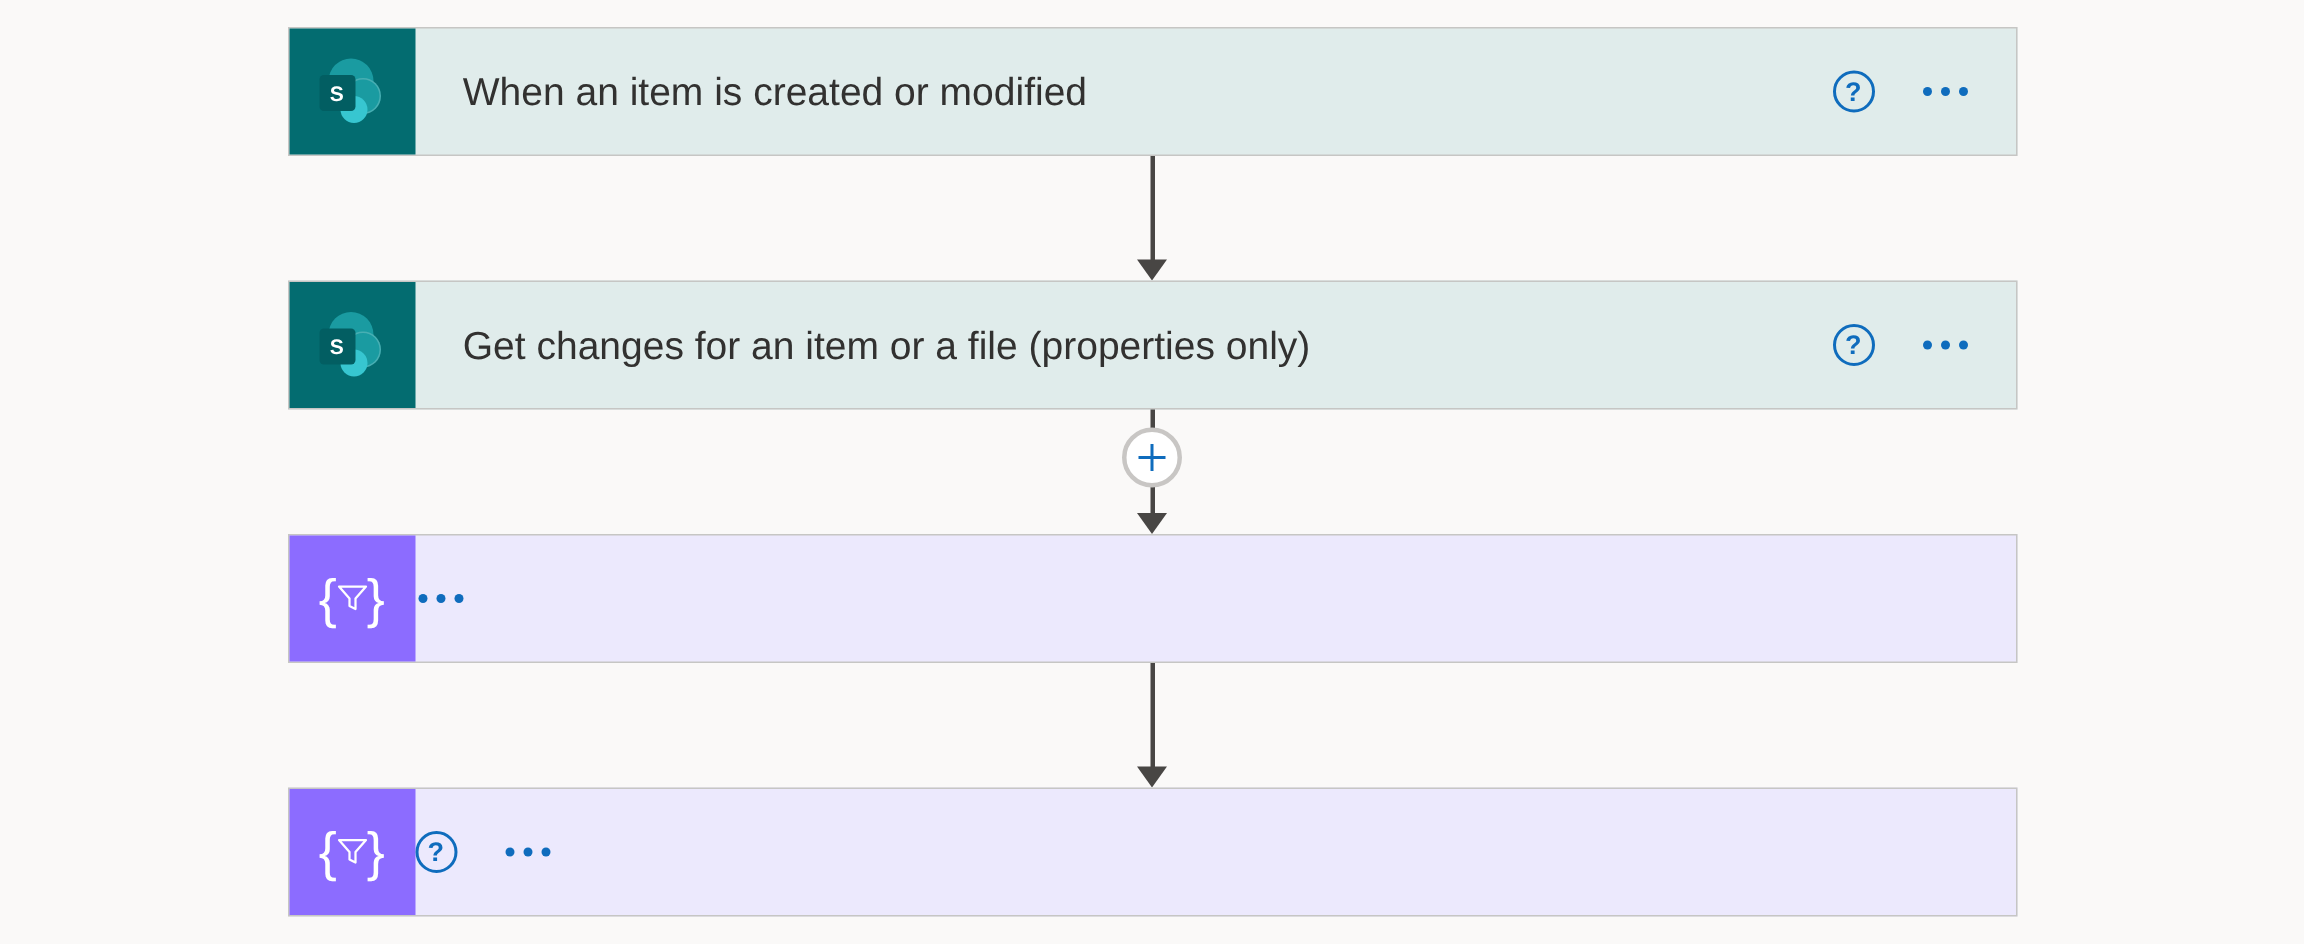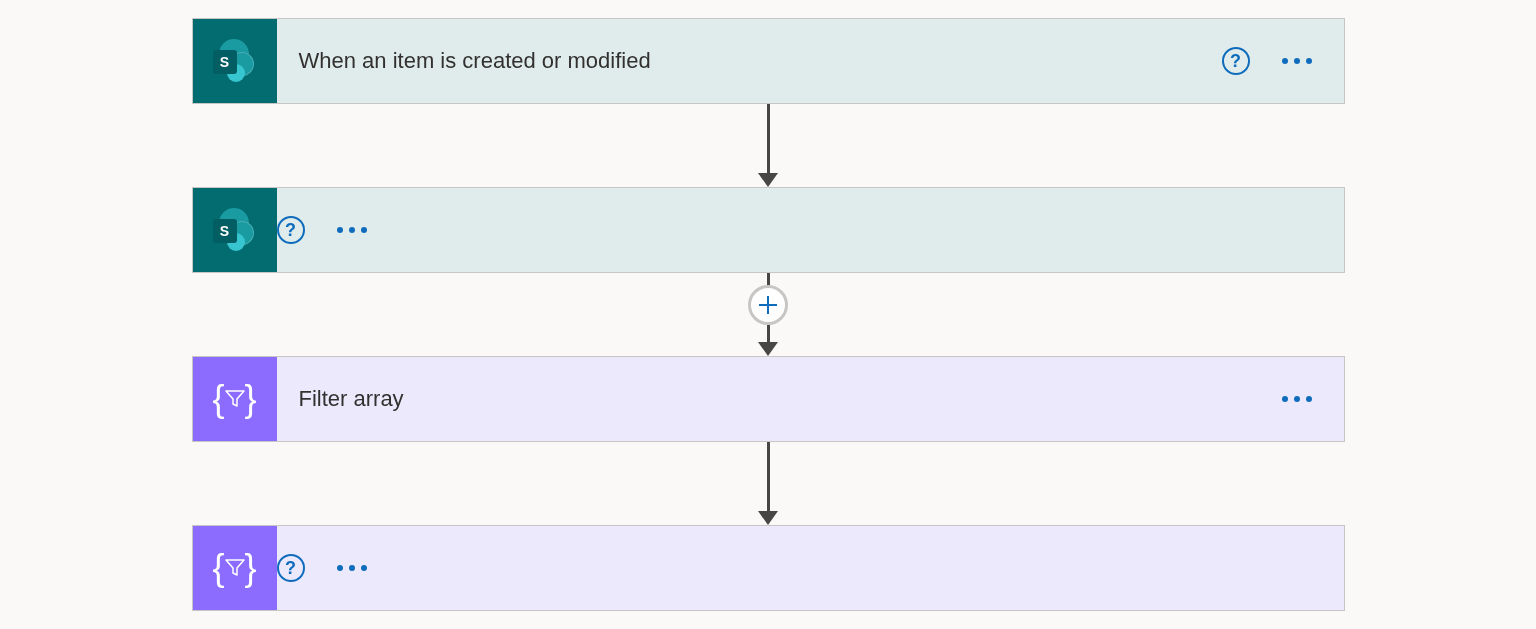--- a/index.html
+++ b/index.html
@@ -45,23 +45,23 @@
       flex-shrink: 0;
     }
     .step-icon.sharepoint-icon {
       background: #036c70;
     }
     .step-icon.dataop-icon {
       background: #8c6cff;
     }
     .step-title {
       flex: 1;
-      font-size: 22px;
+      font-size: 26px;
       color: #323130;
-      margin-left: 22px;
+      margin-left: 32px;
     }
     .step-actions {
       display: flex;
       align-items: center;
       gap: 30px;
       margin-right: 30px;
     }
     .help-icon {
       width: 28px;
       height: 28px;
@@ -238,20 +238,21 @@
 
   <div class="step-card sharepoint">
     <div class="step-icon sharepoint-icon">
       <div class="sp-glyph">
         <div class="sp-circle sp-c1"></div>
         <div class="sp-circle sp-c2"></div>
         <div class="sp-circle sp-c3"></div>
         <div class="sp-square">S</div>
       </div>
     </div>
+    <div class="step-title">Get changes for an item or a file (properties only)</div>
     <div class="step-actions">
       <div class="help-icon">?</div>
       <div class="more-icon">
           <span></span>
           <span></span>
           <span></span>
         </div>
     </div>
   </div>
 
@@ -268,21 +269,20 @@
   <div class="step-card dataop">
     <div class="step-icon dataop-icon">
       <div class="filter-glyph">
         <span class="brace">{</span>
         <svg width="20" height="18" viewBox="0 0 20 18">
           <path d="M1 1 L19 1 L12 9 L12 16 L8 14 L8 9 Z" fill="none" stroke="#fff" stroke-width="1.5" stroke-linejoin="round"></path>
         </svg>
         <span class="brace">}</span>
       </div>
     </div>
-    <div class="step-title">Filter array</div>
     <div class="step-actions">
       <div class="more-icon">
           <span></span>
           <span></span>
           <span></span>
         </div>
     </div>
   </div>
 
   <div class="connector">

